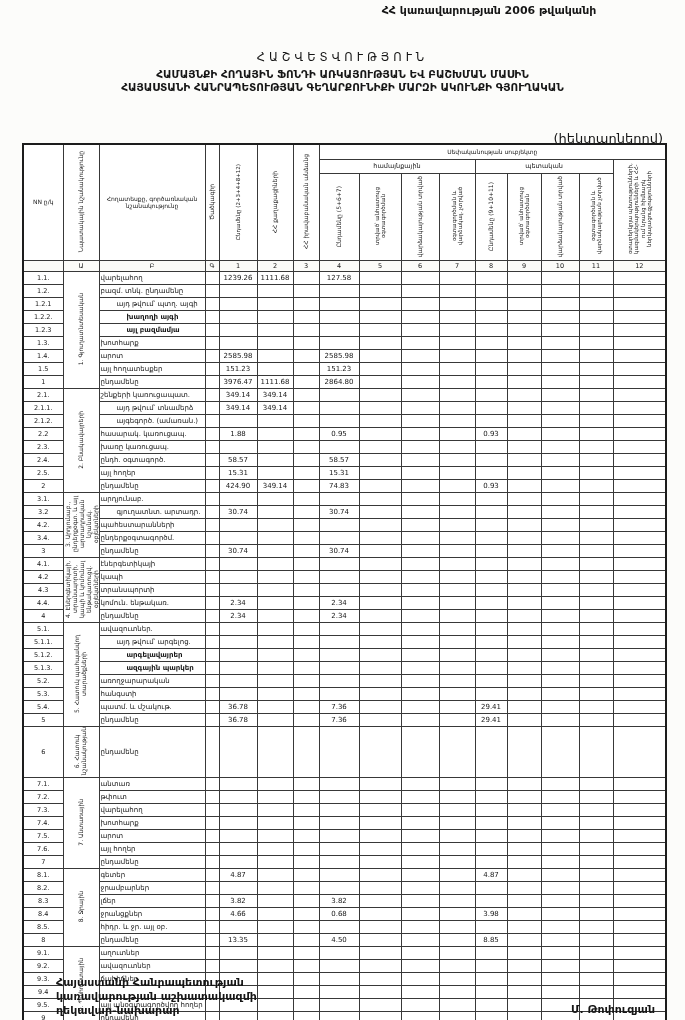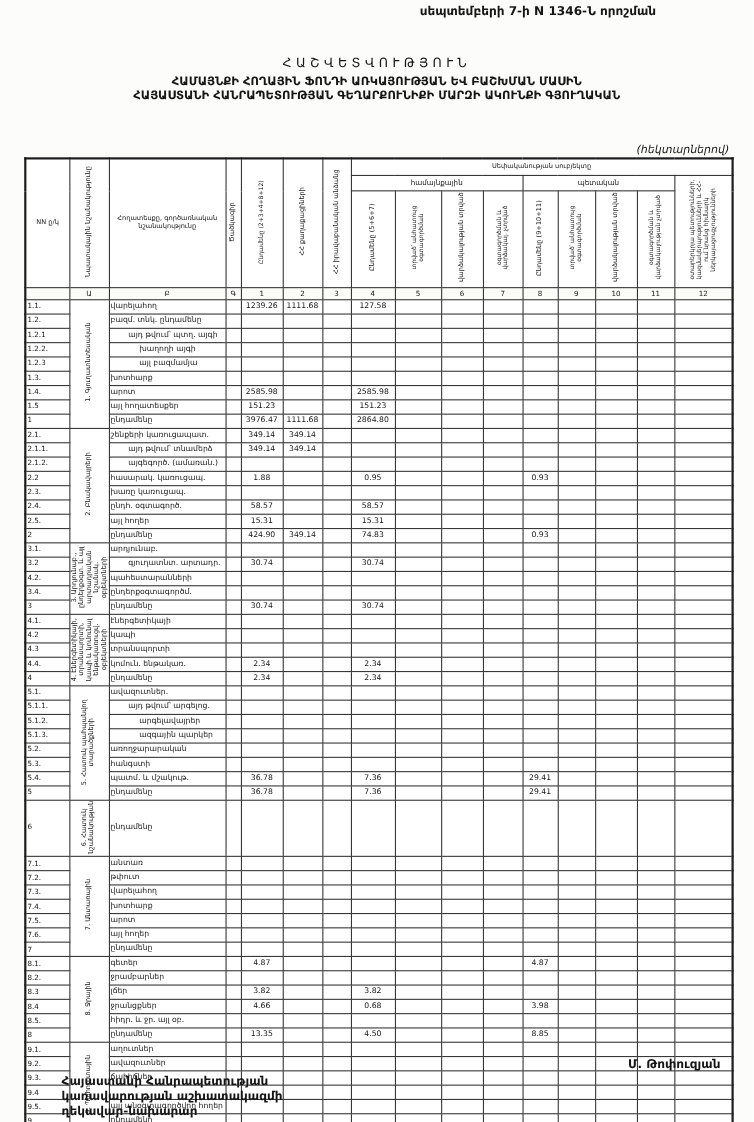--- a/index.html
+++ b/index.html
@@ -14,21 +14,21 @@
     text-align:center;font-weight:bold;font-size:11px;line-height:1.3;
   }
   .title-block{
     position:absolute;top:50px;left:0;width:685px;text-align:center;
   }
   .title-main{font-weight:normal;font-size:11.5px;letter-spacing:4px;margin-bottom:4px;}
   .title-sub{font-weight:bold;font-size:10.5px;line-height:1.25;}
   .title-date{font-size:9.5px;margin-top:2px;}
   .units-note{
     position:absolute;top:131px;right:22px;
-    font-size:10px;font-style:italic;
+    font-size:13px;
   }
   table.land{
     position:absolute;top:143px;left:22px;
     border-collapse:collapse;table-layout:fixed;width:643px;
     background:#fff;
   }
   table.land td,table.land th{
     border:1px solid #383838;
     padding:0 1px;overflow:hidden;
     font-weight:normal;
@@ -42,44 +42,44 @@
   .vt{
     writing-mode:vertical-rl;transform:rotate(180deg);
     display:inline-block;white-space:normal;
     font-size:6px;line-height:1.15;max-height:84px;
   }
   th.tall3{height:113px;}
   th.tall3 .vt{max-height:108px;}
   .vt.sm{font-size:5.5px;}
   th.c12h .vt{max-height:96px;font-size:5.5px;}
   tbody td{height:12px;font-size:7px;line-height:1;}
-  td.nn{text-align:left;font-size:6.5px;border-right:2px solid #1c1c1c;}
+  td.nn{text-align:center;font-size:6.5px;border-right:2px solid #1c1c1c;}
   td.sect{text-align:center;vertical-align:middle;}
   td.sect .vtext{
     writing-mode:vertical-rl;transform:rotate(180deg);
     display:inline-block;font-size:6px;line-height:1.15;white-space:normal;
   }
   td.lab{text-align:left;padding-left:3px;margin-left:37px;}
   td.lab.ind1{padding-left:17px;}
-  td.lab.ind2{padding-left:27px;}
+  td.lab.ind2{padding-left:27px;font-weight:bold;}
   td.num{text-align:center;font-size:7px;}
   .footer-block{
     position:absolute;left:56px;top:976px;
     font-weight:bold;font-size:11px;line-height:1.25;
   }
   .signature{
-    position:absolute;right:30px;top:961px;
+    position:absolute;right:30px;top:1003px;
     font-weight:bold;font-size:11px;
   }
 </style>
 </head>
 <body>
 
 <div class="appendix-block">
-  <div>սեպտեմբերի 7-ի  N 1346-Ն որոշման</div>
+  <div>ՀՀ կառավարության 2006 թվականի</div>
 </div>
 
 <div class="title-block">
   <div class="title-main">ՀԱՇՎԵՏՎՈՒԹՅՈՒՆ</div>
   <div class="title-sub">ՀԱՄԱՅՆՔԻ ՀՈՂԱՅԻՆ ՖՈՆԴԻ ԱՌԿԱՅՈՒԹՅԱՆ ԵՎ ԲԱՇԽՄԱՆ ՄԱՍԻՆ</div>
   <div class="title-sub">ՀԱՅԱՍՏԱՆԻ ՀԱՆՐԱՊԵՏՈՒԹՅԱՆ ԳԵՂԱՐՔՈՒՆԻՔԻ ՄԱՐԶԻ ԱԿՈՒՆՔԻ ԳՅՈՒՂԱԿԱՆ</div>
 </div>
 
 <div class="units-note">(հեկտարներով)</div>
 

